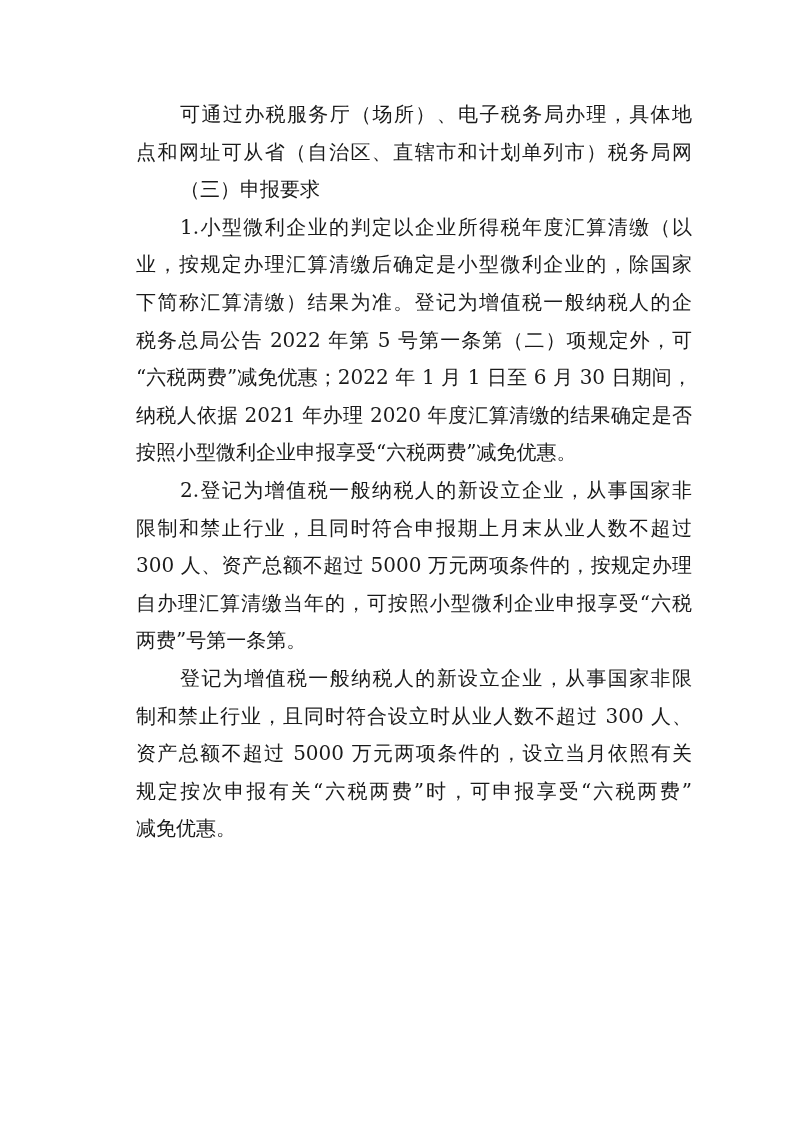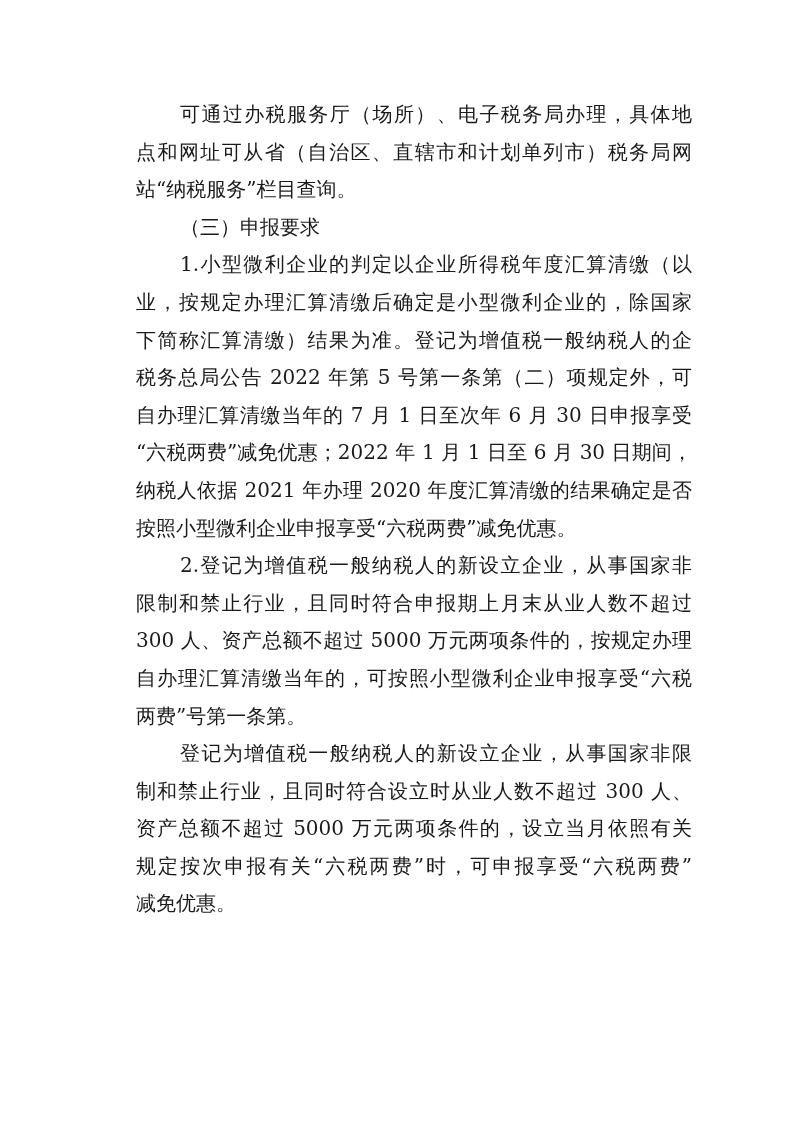--- a/index.html
+++ b/index.html
@@ -52,33 +52,31 @@
   </style>
 </head>
 <body>
 
 <div class="page">
   <div class="content">
 
     <div>
       <span class="line indent">可通过办税服务厅（场所）、电子税务局办理，具体地</span>
       <span class="line">点和网址可从省（自治区、直辖市和计划单列市）税务局网</span>
-      <span class="line last">站“纳税服务”栏目查询。</span>
     </div>
 
     <div>
       <span class="line heading">（三）申报要求</span>
     </div>
 
     <div>
       <span class="line indent">1.小型微利企业的判定以企业所得税年度汇算清缴（以</span>
       <span class="line">业，按规定办理汇算清缴后确定是小型微利企业的，除国家</span>
       <span class="line">下简称汇算清缴）结果为准。登记为增值税一般纳税人的企</span>
       <span class="line">税务总局公告 2022 年第 5 号第一条第（二）项规定外，可</span>
-      <span class="line">自办理汇算清缴当年的 7 月 1 日至次年 6 月 30 日申报享受</span>
       <span class="line">“六税两费”减免优惠；2022 年 1 月 1 日至 6 月 30 日期间，</span>
       <span class="line">纳税人依据 2021 年办理 2020 年度汇算清缴的结果确定是否</span>
       <span class="line last">按照小型微利企业申报享受“六税两费”减免优惠。</span>
     </div>
 
     <div>
       <span class="line indent">2.登记为增值税一般纳税人的新设立企业，从事国家非</span>
       <span class="line">限制和禁止行业，且同时符合申报期上月末从业人数不超过</span>
       <span class="line">300 人、资产总额不超过 5000 万元两项条件的，按规定办理</span>
       <span class="line">自办理汇算清缴当年的，可按照小型微利企业申报享受“六税</span>

